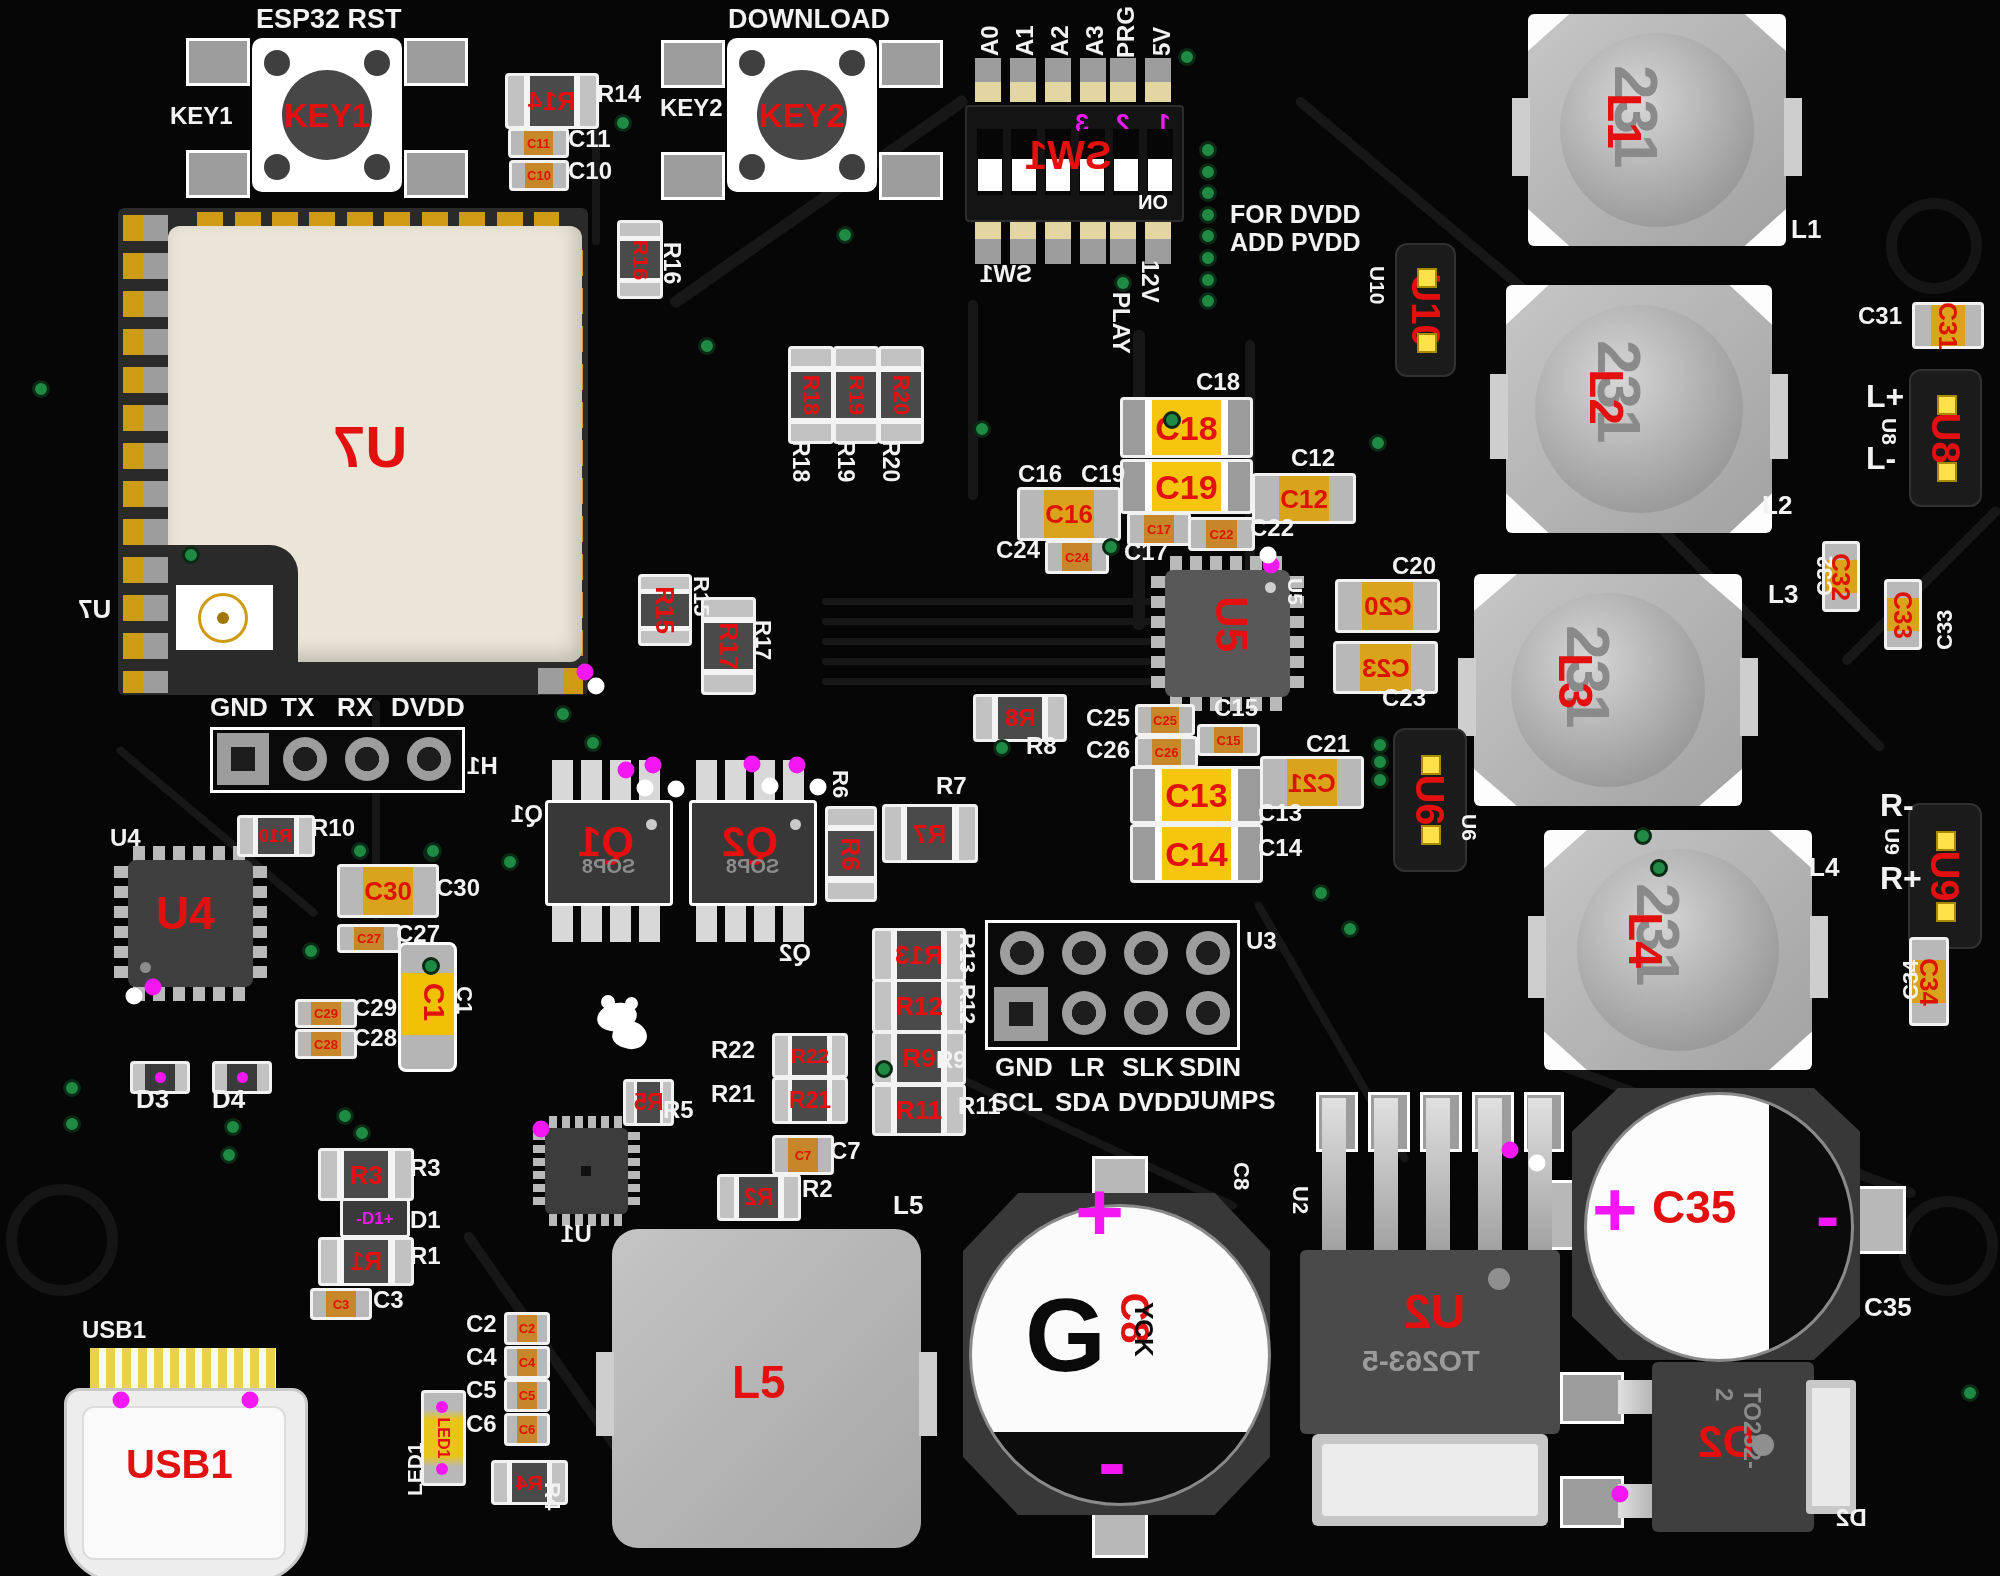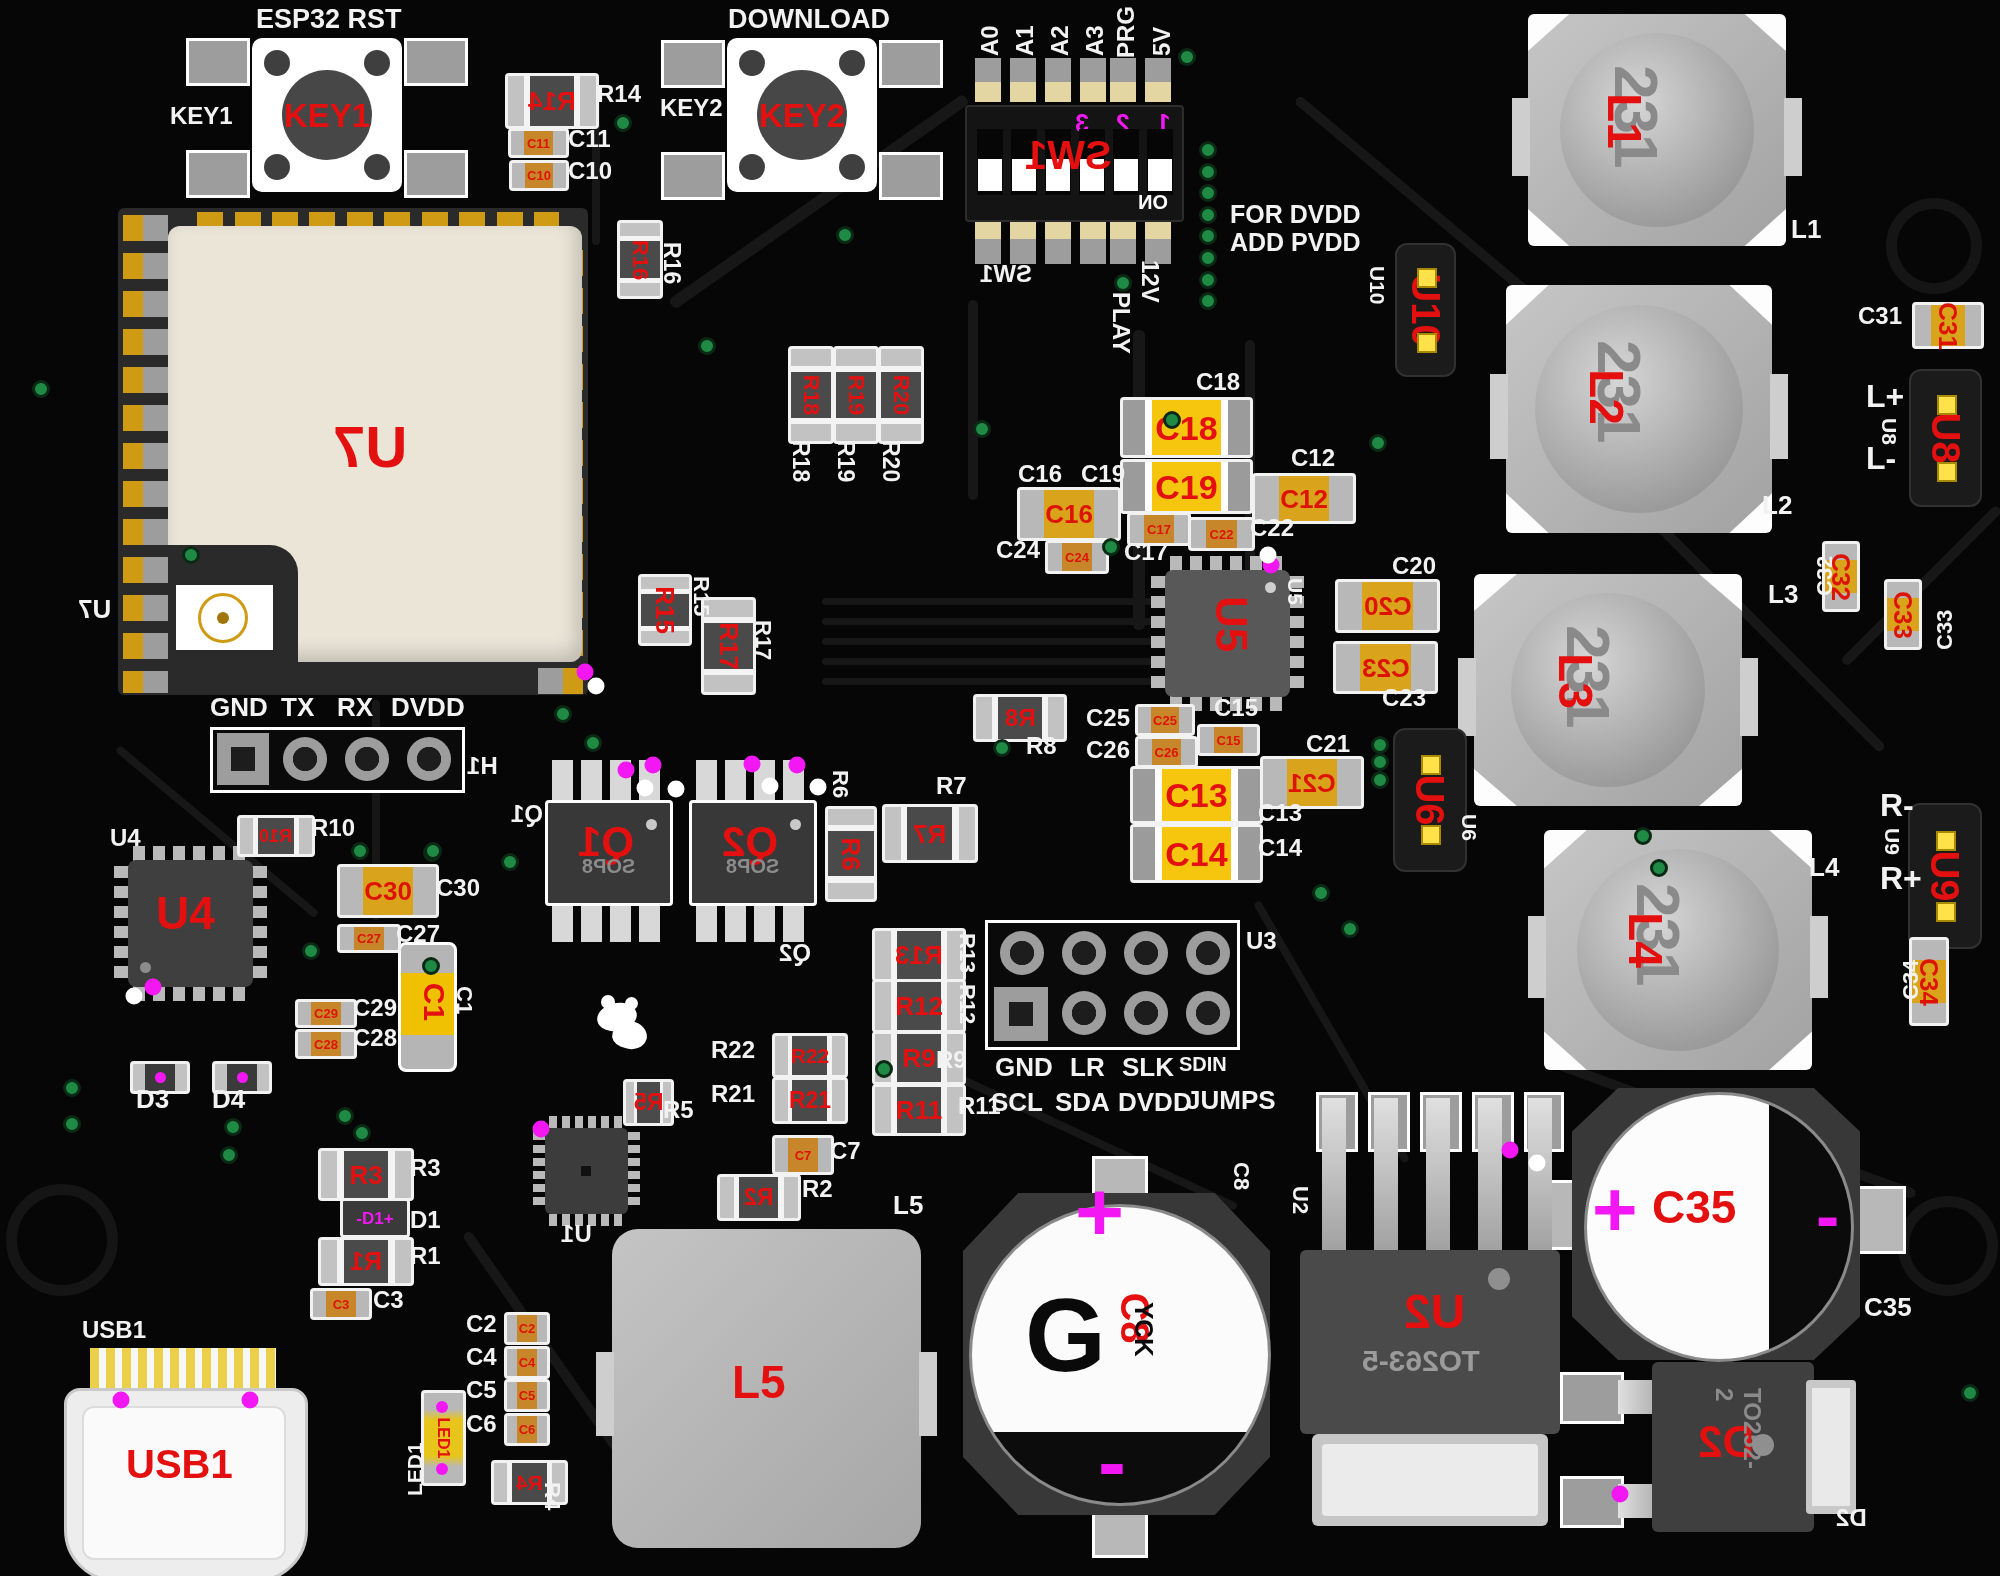--- a/index.html
+++ b/index.html
@@ -660,21 +660,21 @@
     <div class="silk" style="left: 830px; top: 1139px; font-size: 24px;">C7</div>
     <div class="silk" style="left: 802px; top: 1177px; font-size: 24px;">R2</div>
     <div class="silk" style="left: 978px; top: 933px; font-size: 22px; transform: rotate(90deg); transform-origin: 0px 0px;">R13</div>
     <div class="silk" style="left: 978px; top: 984px; font-size: 22px; transform: rotate(90deg); transform-origin: 0px 0px;">R12</div>
     <div class="silk" style="left: 936px; top: 1048px; font-size: 24px;">R9</div>
     <div class="silk" style="left: 958px; top: 1094px; font-size: 24px;">R11</div>
     <div class="silk" style="left: 1246px; top: 929px; font-size: 24px;">U3</div>
     <div class="silk" style="left: 995px; top: 1054px; font-size: 26px;">GND</div>
     <div class="silk" style="left: 1070px; top: 1054px; font-size: 26px;">LR</div>
     <div class="silk" style="left: 1122px; top: 1054px; font-size: 26px;">SLK</div>
-    <div class="silk" style="left: 1179px; top: 1054px; font-size: 20px;">SDIN</div>
+    <div class="silk" style="left: 1179px; top: 1054px; font-size: 26px;">SDIN</div>
     <div class="silk" style="left: 991px; top: 1089px; font-size: 26px;">SCL</div>
     <div class="silk" style="left: 1055px; top: 1089px; font-size: 26px;">SDA</div>
     <div class="silk" style="left: 1118px; top: 1089px; font-size: 26px;">DVDD</div>
     <div class="silk" style="left: 1186px; top: 1087px; font-size: 26px;">JUMPS</div>
     <div class="silk" style="left: 893px; top: 1192px; font-size: 26px;">L5</div>
     <div class="silk" style="left: 1252px; top: 1162px; font-size: 22px; transform: rotate(90deg); transform-origin: 0px 0px;">C8</div>
     <div class="silk" style="left: 1311px; top: 1186px; font-size: 22px; transform: rotate(90deg); transform-origin: 0px 0px;">U2</div>
     <div class="silk" style="left: 466px; top: 1312px; font-size: 24px;">C2</div>
     <div class="silk" style="left: 466px; top: 1345px; font-size: 24px;">C4</div>
     <div class="silk" style="left: 466px; top: 1378px; font-size: 24px;">C5</div>

